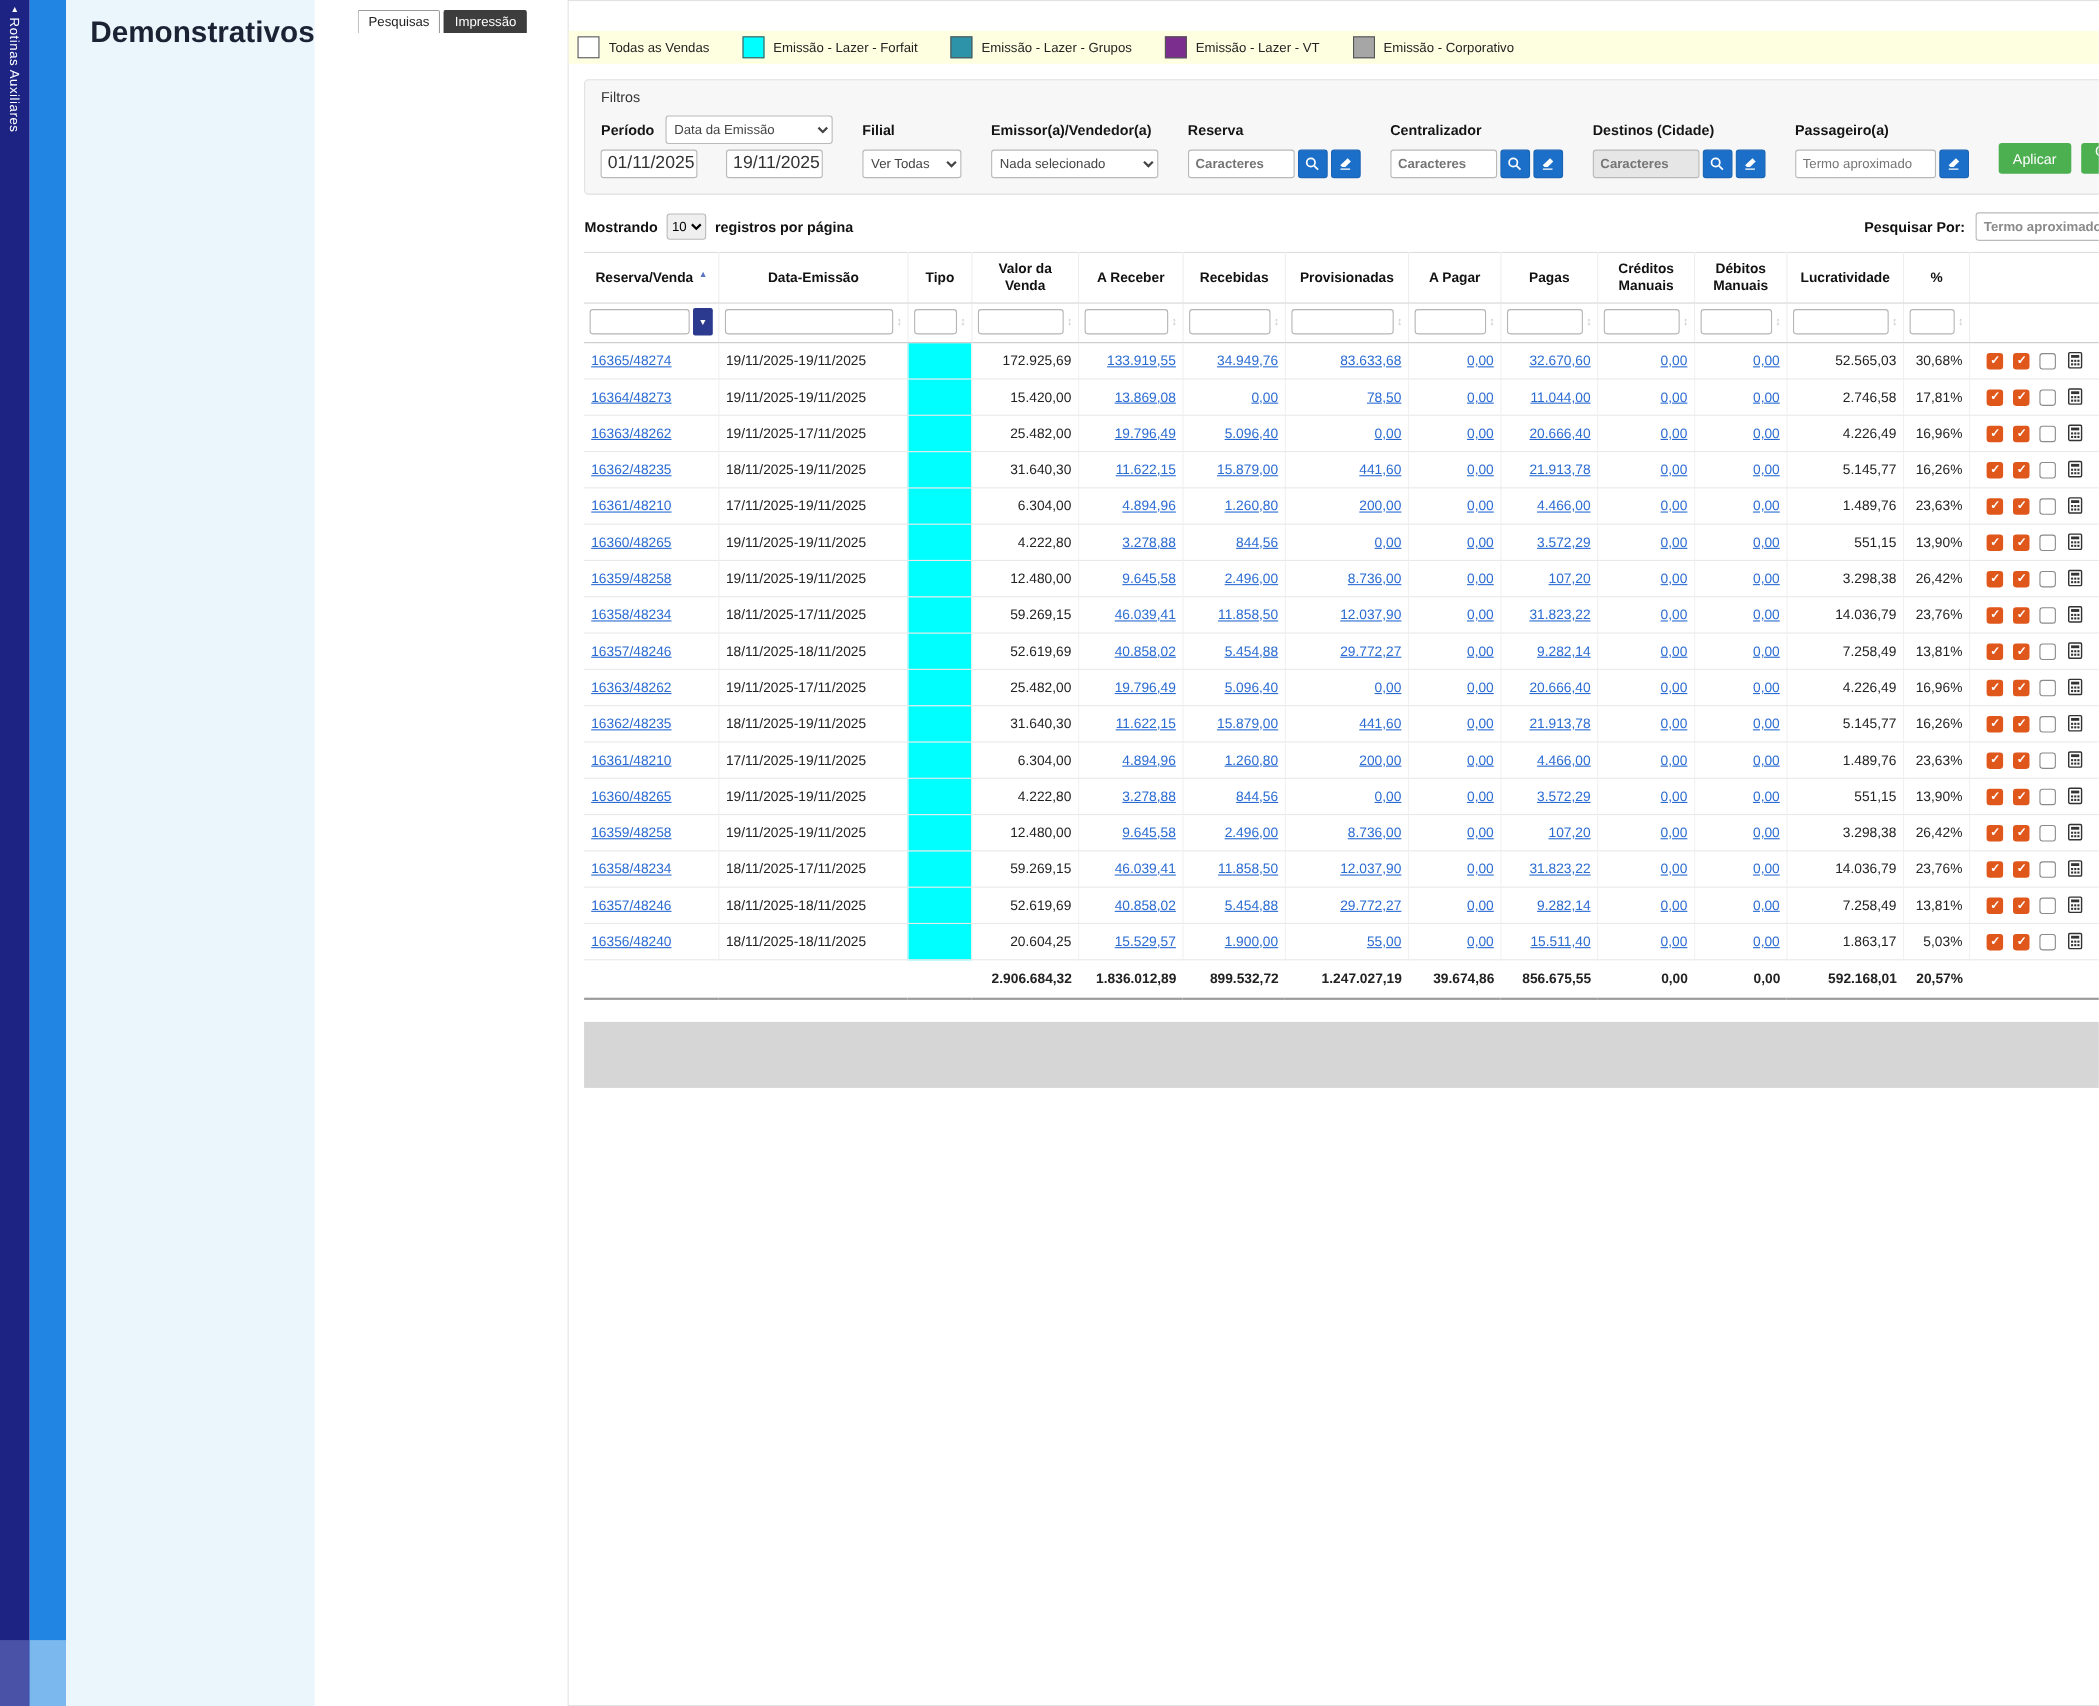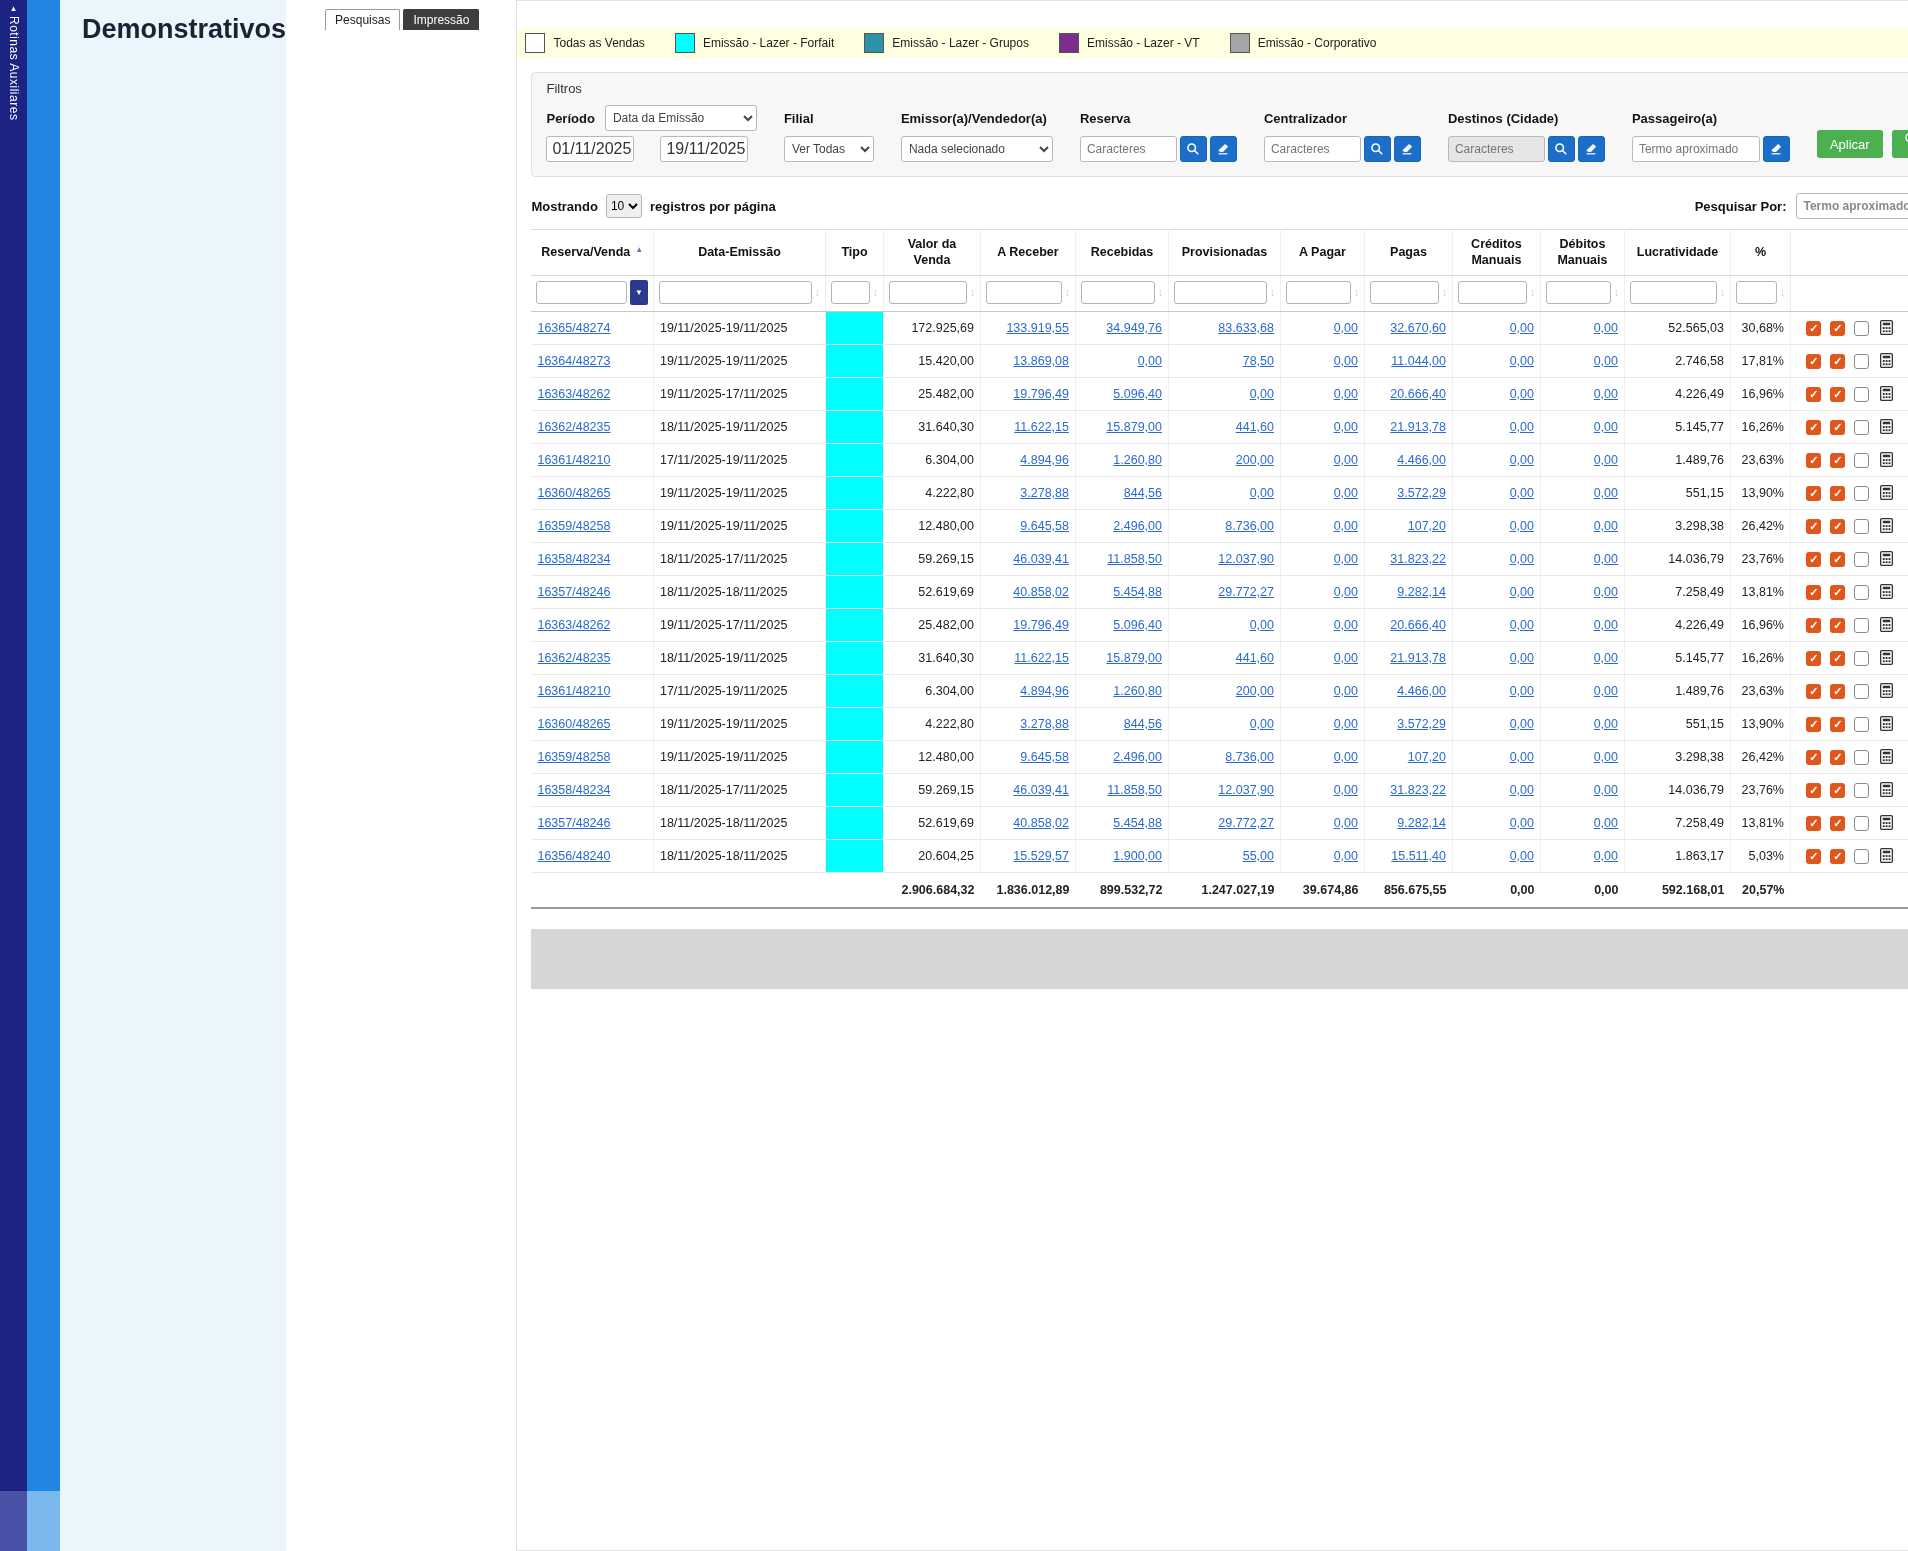--- a/index.html
+++ b/index.html
@@ -35,21 +35,21 @@
   .filters-row { display:flex; align-items:flex-start; gap:27px; }
   .fgroup { display:flex; flex-direction:column; gap:6px; }
   .flabel { font-weight:bold; font-size:13px; color:#141414; height:24px; display:flex; align-items:center; }
   .periodo-top { display:flex; gap:10px; align-items:center; height:24px; }
   .dates { display:flex; gap:26px; }
   .input, select.input { height:26px; border:1px solid #b9b9b9; border-radius:3px; font-size:12px; padding:0 6px; color:#444; background:#fff; font-family:inherit; }
   select.input { padding:0 3px; }
   .gray-text { color:#999; }
   .date-input { width:88px; height:26px; border:1px solid #b9b9b9; border-radius:3px; background:#fff; display:flex; align-items:center; justify-content:space-between; padding:0 5px; font-size:16px; color:#333; cursor:pointer; }
   .input-group { display:flex; gap:3px; }
-  .txt-sm { width:97px; }
+  .txt-sm { width:97px;font-weight:bold; }
   .disabled-input { background:#e6e6e6; }
   .btn-blue { width:27px; height:26px; background:#1c6fc9; border:1px solid #1a64b4; display:flex; align-items:center; justify-content:center; border-radius:3px; cursor:pointer; flex:none; }
   .btn-green { background:#4caf50; color:#fff; font-size:13px; border:none; border-radius:3px; padding:0 13px; height:28px; cursor:pointer; font-family:inherit; }
   .btns-group { flex-direction:row; gap:9px; margin-top:24px; }
 
   
   .controls-row { display:flex; align-items:center; margin:16px 0 10px; font-size:13px; font-weight:bold; color:#111; width:1435px; }
   .controls-left { display:flex; align-items:center; gap:8px; }
   .controls-right { margin-left:auto; display:flex; align-items:center; gap:10px; }
   .search-input { width:170px; height:26px; border:1px solid #b9b9b9; border-radius:3px; font-size:12px; padding:0 6px; font-family:inherit; font-weight:bold; color:#555; }

